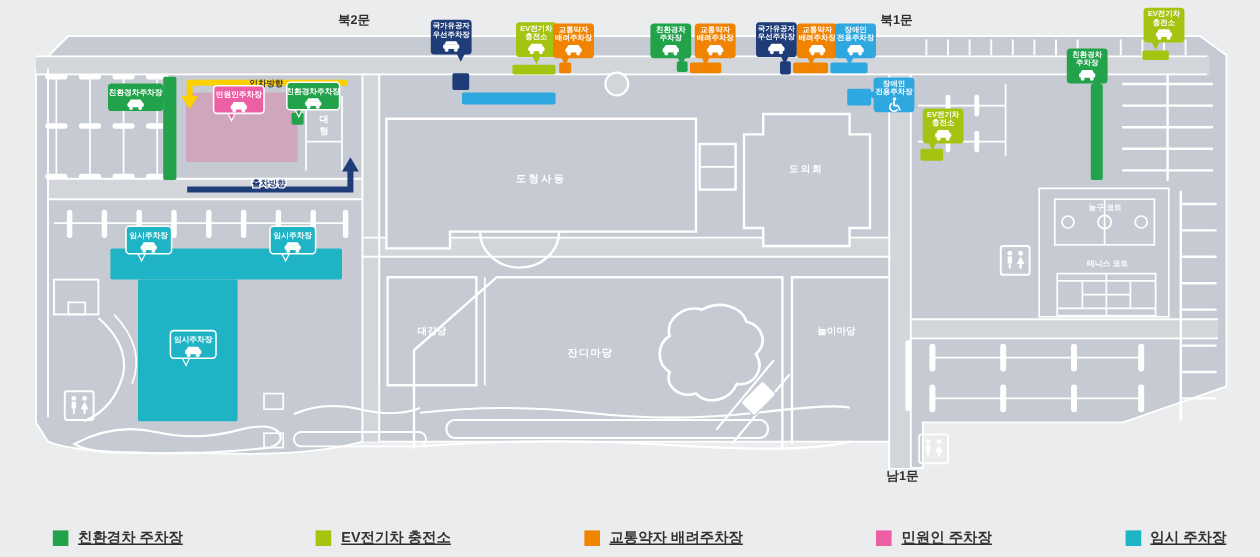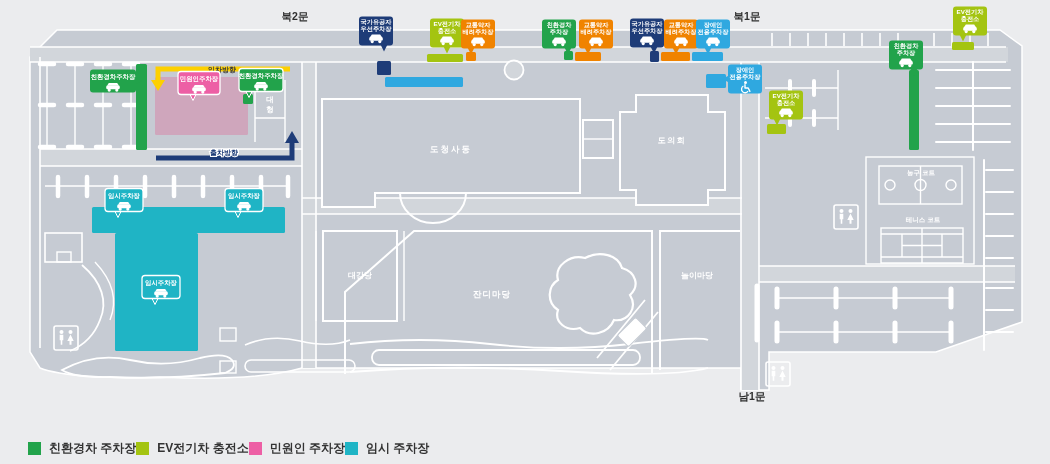--- a/index.html
+++ b/index.html
@@ -8,22 +8,22 @@
     background:#ebecee;
     font-family:"Liberation Sans","DejaVu Sans",sans-serif;
   }
   #map-svg{position:absolute;left:0;top:0;}
   text{font-family:"Liberation Sans","DejaVu Sans",sans-serif;}
   .mtxt{fill:#fff;font-weight:bold;text-anchor:middle;}
   .wlab{fill:#fff;font-weight:bold;text-anchor:middle;}
   .gate{fill:#2e2e2e;font-weight:bold;font-size:10.5px;text-anchor:middle;}
   .court-lab{fill:#fff;font-weight:bold;font-size:6.5px;text-anchor:middle;}
   .legend{
-    position:absolute;left:28px;right:28px;top:440px;
-    display:flex;align-items:center;
+    position:absolute;left:44px;right:28px;top:440px;
+    display:flex;justify-content:space-between;align-items:center;text-decoration:underline;
   }
   .legend-item{display:flex;align-items:center;font-size:12px;font-weight:bold;color:#333;}
   .swatch{width:13px;height:13px;display:inline-block;margin-right:8px;flex:0 0 auto;}
 </style>
 </head>
 <body>
 
 <svg id="map-svg" width="1050" height="464" viewBox="0 0 1050 464">
   <defs>
     <g id="ic-car" fill="#fff">
@@ -314,20 +314,24 @@
 <div class="legend">
   <div class="legend-item">
     <span class="swatch" style="background: rgb(34, 163, 75);"></span>
     <span>친환경차 주차장</span>
   </div>
   <div class="legend-item">
     <span class="swatch" style="background: rgb(164, 196, 17);"></span>
     <span>EV전기차 충전소</span>
   </div>
   <div class="legend-item">
+    <span class="swatch" style="background: rgb(240, 131, 0);"></span>
+    <span>교통약자 배려주차장</span>
+  </div>
+  <div class="legend-item">
     <span class="swatch" style="background: rgb(237, 95, 165);"></span>
     <span>민원인 주차장</span>
   </div>
   <div class="legend-item">
     <span class="swatch" style="background: rgb(31, 180, 197);"></span>
     <span>임시 주차장</span>
   </div>
 </div>
 
 </body></html>

